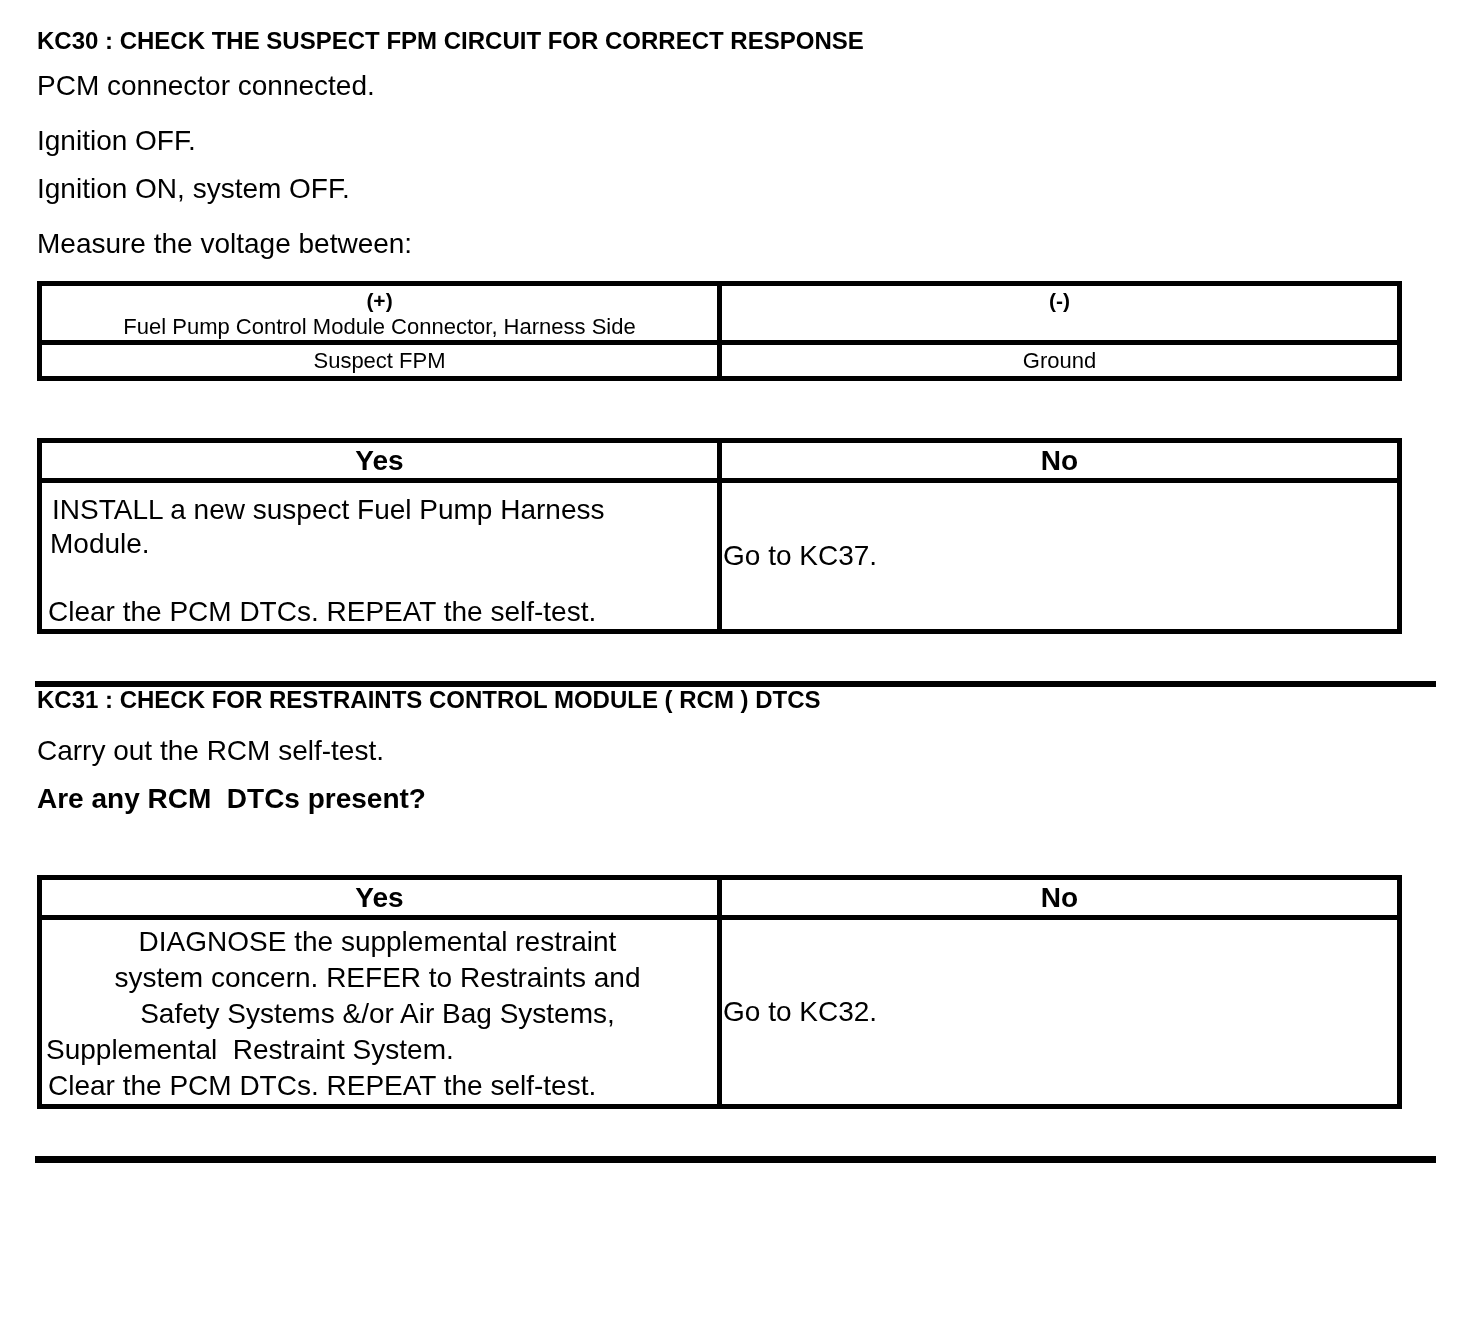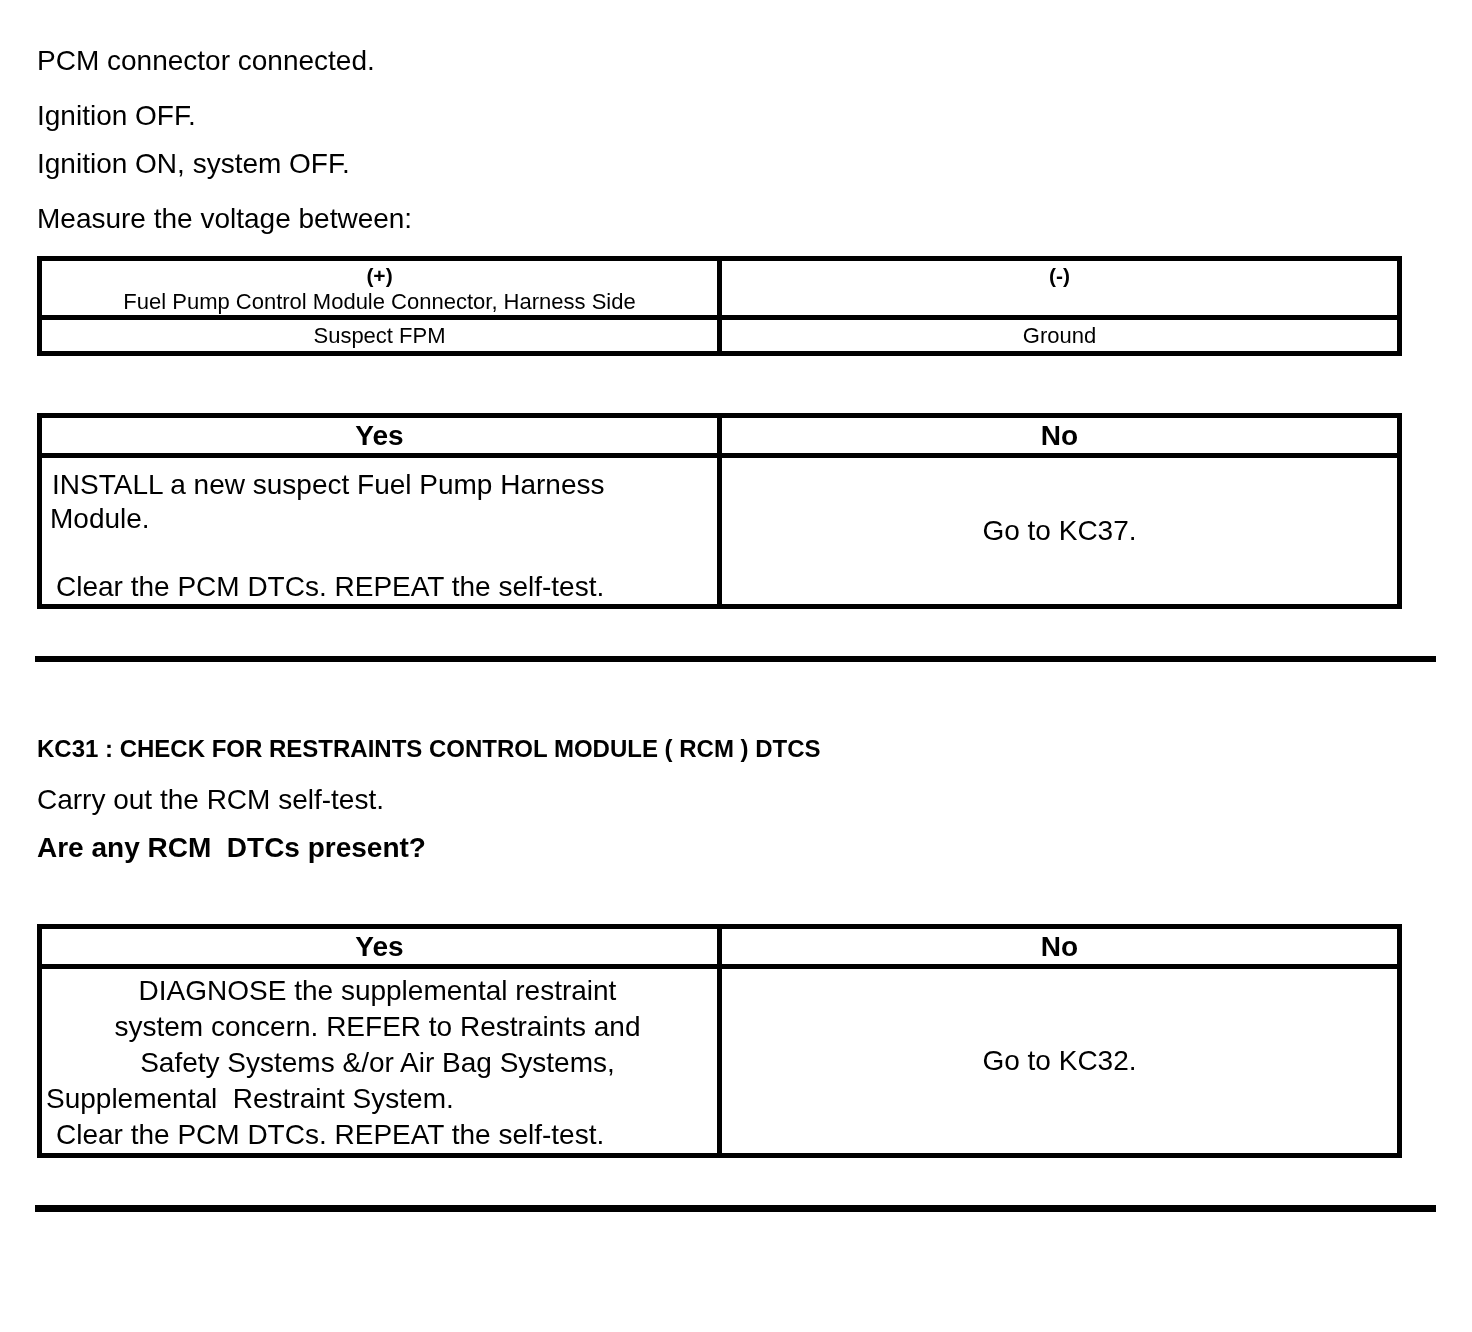--- a/index.html
+++ b/index.html
@@ -19,21 +19,21 @@
   .step-text  { font-size: 28px; line-height: 33px; white-space: pre-wrap; }
   .question   { font-size: 28px; font-weight: bold; line-height: 33px; white-space: pre-wrap; }
 
   .mt-22 { margin-top: 22px; }
   .mt-16 { margin-top: 16px; }
   .mt-15 { margin-top: 15px; }
   .mt-21 { margin-top: 21px; }
   .mt-26 { margin-top: 26px; }
   .mt-57 { margin-top: 57px; }
   .mt-47 { margin-top: 47px; }
-  .mt-74 { margin-top: 74px; }
+  .mt-74 { }
   .mt-60 { margin-top: 60px; }
 
   
   table {
     border-collapse: collapse;
     width: 1365px;
     table-layout: fixed;
   }
   td, th { border: 5px solid #000; overflow: hidden; }
 
@@ -44,47 +44,48 @@
   .mt-sign { font-size: 21px; font-weight: bold; line-height: 26px; padding-top: 1px; }
   .mt-sub  { font-size: 22px; line-height: 25px; white-space: nowrap; }
 
   
   .result-table th {
     font-size: 28px; font-weight: bold;
     height: 33px; text-align: center; vertical-align: middle;
   }
   .result-table .yes-cell { vertical-align: top; padding: 10px 4px 0 0; }
   .result-table .no-cell  {
-    font-size: 28px; text-align: center; vertical-align: middle;
+    font-size: 28px; text-align: left; vertical-align: middle;
   }
   .rt-line { font-size: 28px; white-space: pre-wrap; }
   .rt-a .rt-line { line-height: 34px; }
   .rt-a .rt-blank { height: 34px; }
   .rt-b .yes-cell { padding-top: 4px; }
   .rt-b .rt-line { line-height: 36px; }
   .rt-center { text-align: center; }
   .rt-ind-10 { padding-left: 10px; }
   .rt-ind-20 { padding-left: 8px; }
   .rt-ind-8  { padding-left: 4px; }
-  .rt-ind-2  { padding-left: 14px; }
+  .rt-ind-2  { padding-left: 6px; }
 
   
   .hrule {
     height: 6px; width: 1401px;
     margin-left: -2px;
     background: #000000;
   }
   .hrule.bottom { height: 7px; }
 </style>
 </head>
 <body style="background: rgb(255, 255, 255); color: rgb(0, 0, 0);">
 
 <div class="page">
 
   <div>
+    <div class="step-heading">KC30 : CHECK THE SUSPECT FPM CIRCUIT FOR CORRECT RESPONSE</div>
 
     <div class="step-text mt-16">PCM connector connected.</div>
     <div class="step-text mt-22">Ignition OFF.</div>
     <div class="step-text mt-15">Ignition ON, system OFF.</div>
     <div class="step-text mt-22">Measure the voltage between:</div>
 
     <table class="measure-table mt-21">
       <tbody>
         <tr>
           <td class="mt-head">

